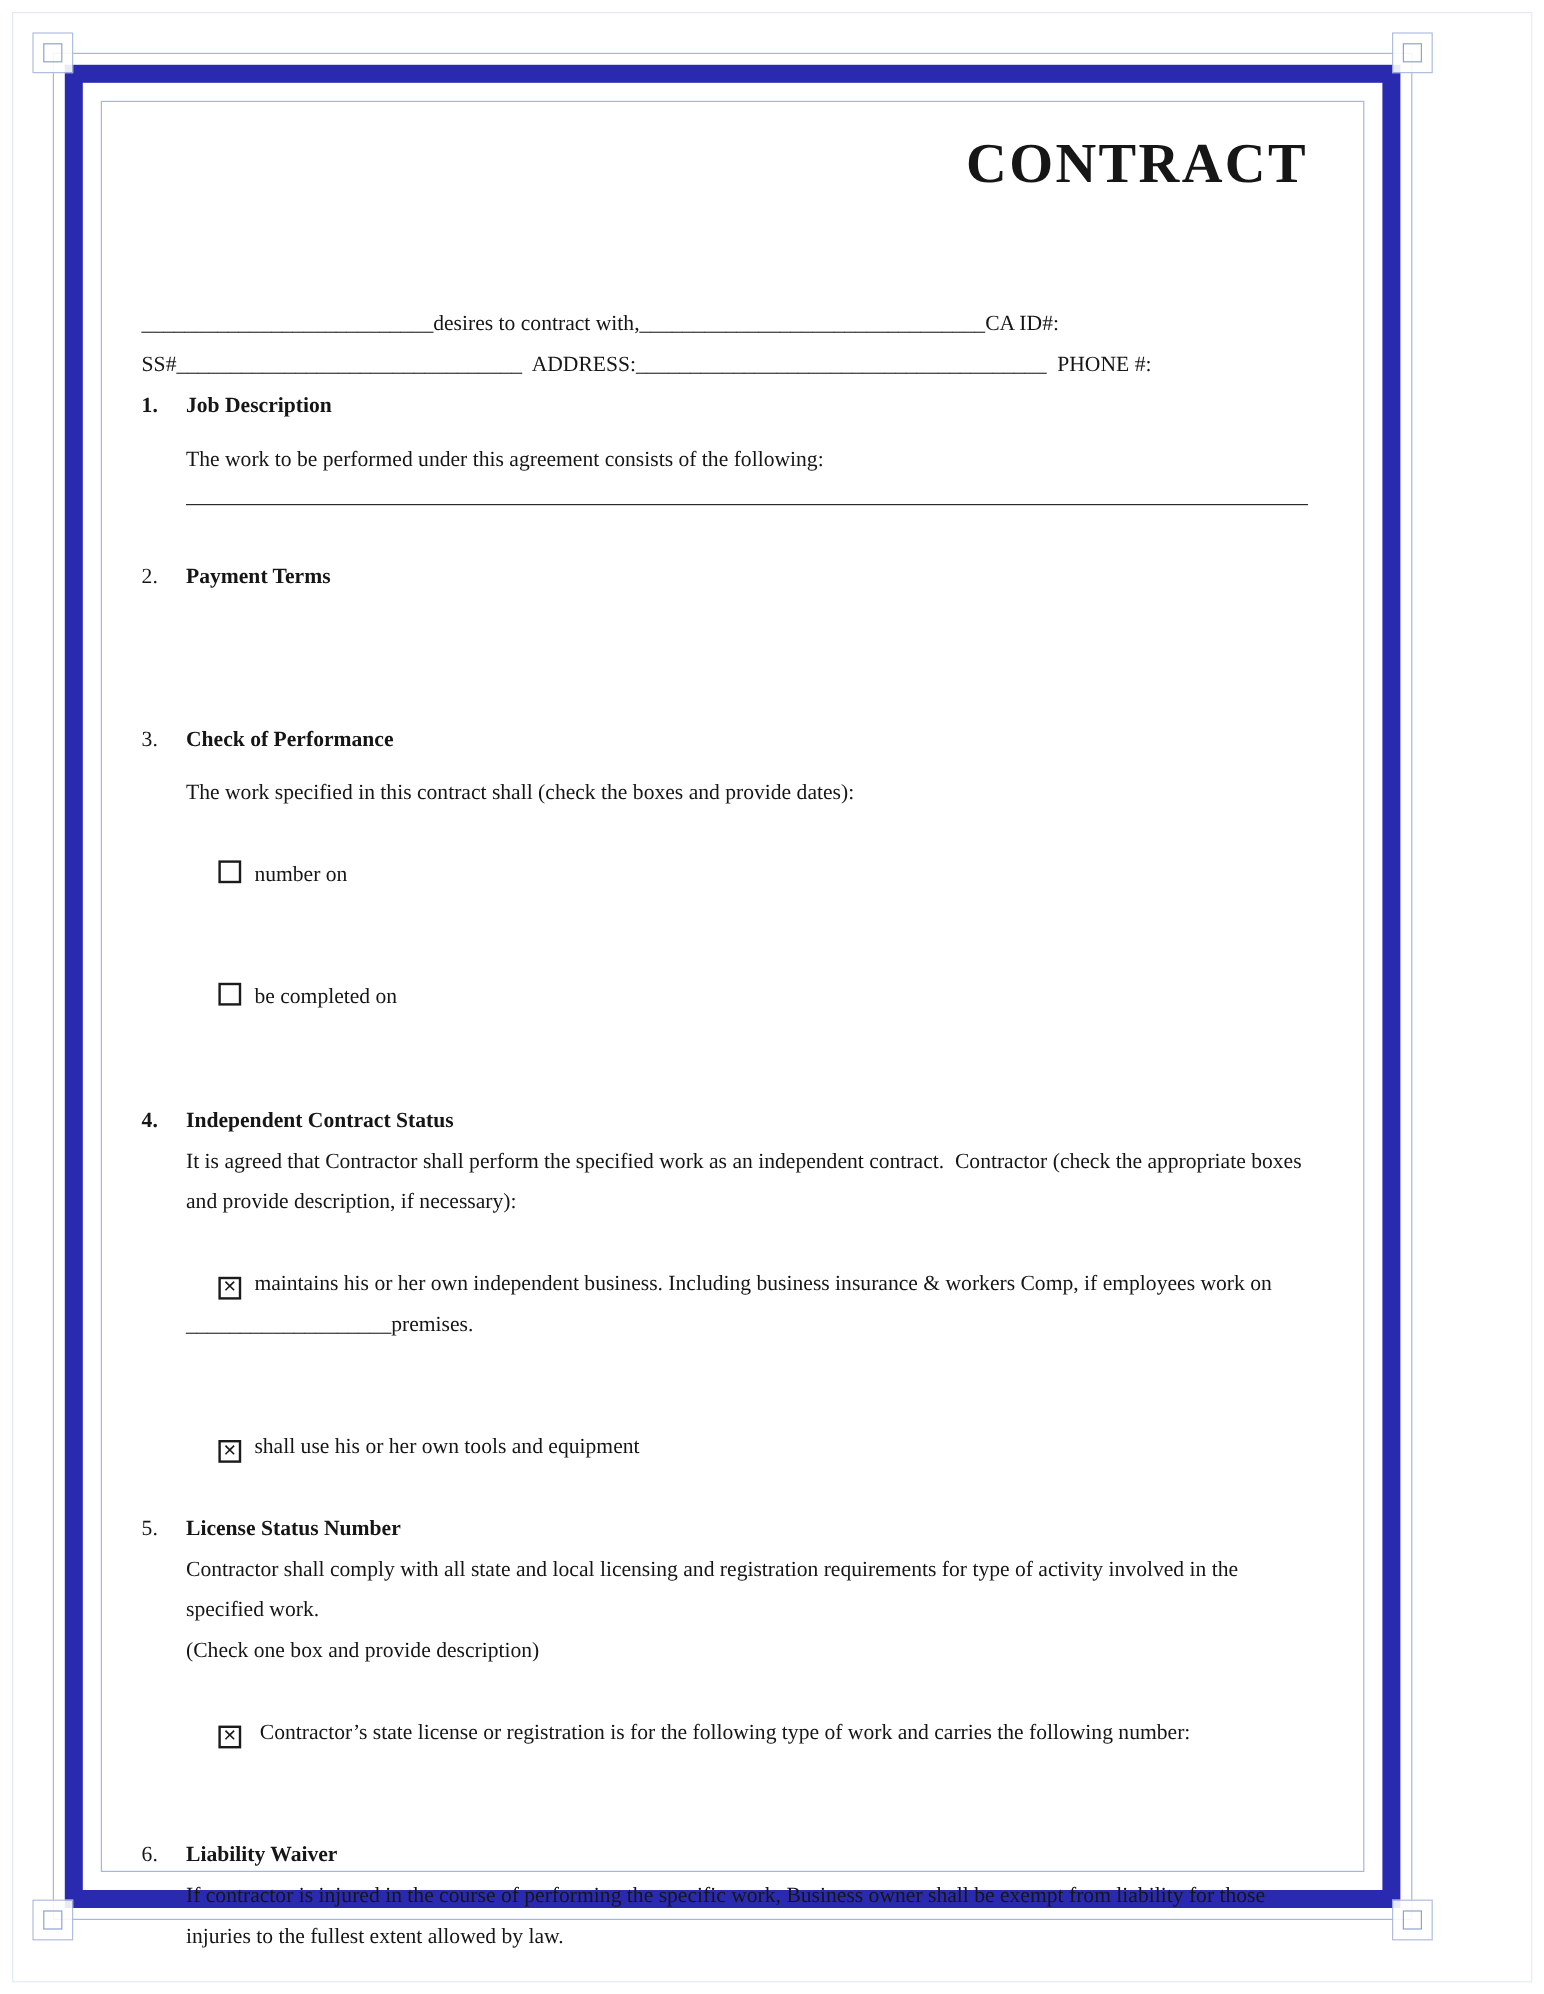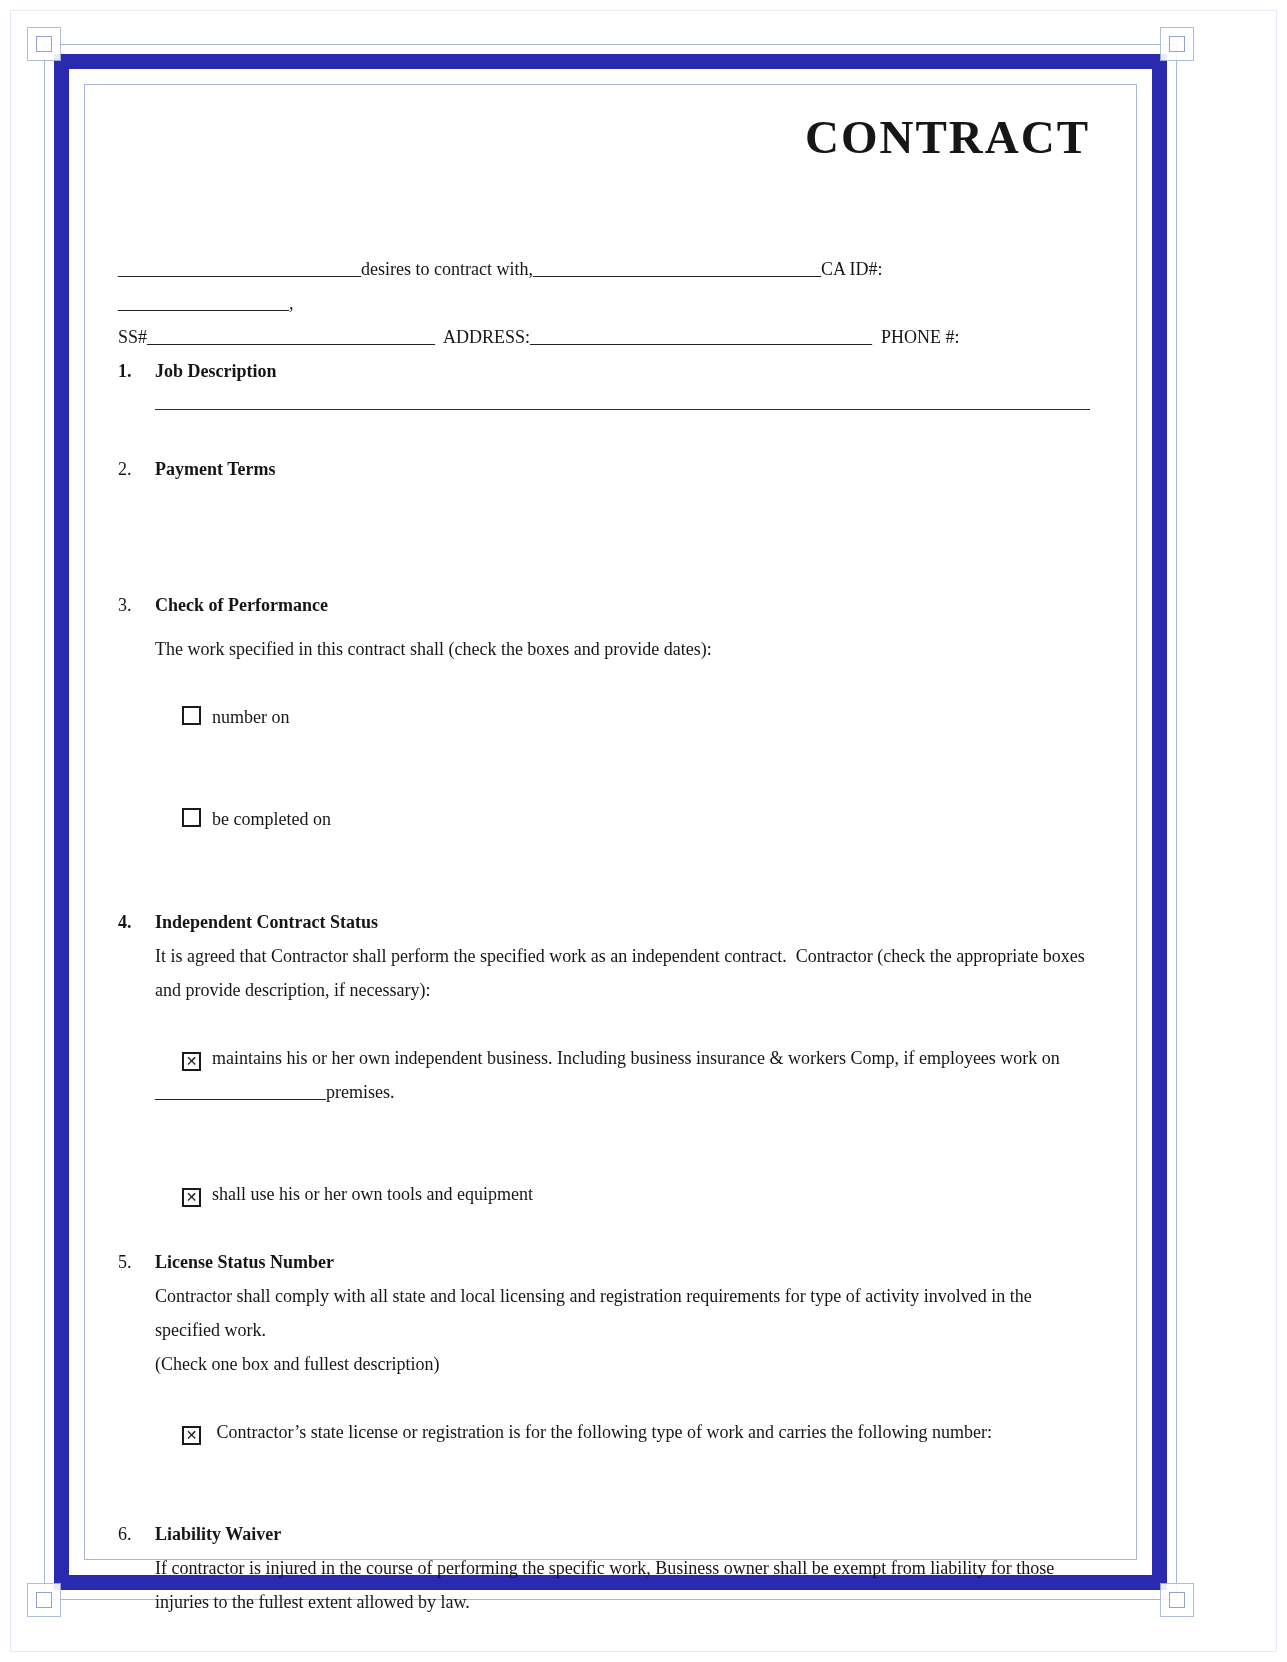--- a/index.html
+++ b/index.html
@@ -67,28 +67,28 @@
 <div class="corner tl"></div>
 <div class="corner tr"></div>
 <div class="corner bl"></div>
 <div class="corner br"></div>
 
 <div class="content">
 
   <h1 class="title">CONTRACT</h1>
 
   <p class="intro">___________________________desires to contract with,________________________________CA ID#:</p>
-  <p>___________________,</p>
   <p>SS#________________________________  ADDRESS:______________________________________  PHONE #:</p>
 
   <div class="section sec-1">
     <div class="sec-head">
       <span class="num bold">1.</span>
       <span class="head">Job Description</span>
     </div>
+    <p class="body">The work to be performed under this agreement consists of the following:</p>
     <div class="rule"></div>
   </div>
 
   <div class="section sec-2">
     <div class="sec-head">
       <span class="num">2.</span>
       <span class="head">Payment Terms</span>
     </div>
   </div>
 
@@ -119,21 +119,21 @@
       <span class="checkbox"><span class="mark">✕</span></span><span>shall use his or her own tools and equipment</span>
     </p>
   </div>
 
   <div class="section sec-5">
     <div class="sec-head">
       <span class="num">5.</span>
       <span class="head">License Status Number</span>
     </div>
     <p class="body">Contractor shall comply with all state and local licensing and registration requirements for type of activity involved in the specified work.</p>
-    <p class="note">(Check one box and fullest description)</p>
+    <p class="note">(Check one box and provide description)</p>
     <p class="check-item">
       <span class="checkbox"><span class="mark">✕</span></span><span> Contractor’s state license or registration is for the following type of work and carries the following number:</span>
     </p>
   </div>
 
   <div class="section sec-6">
     <div class="sec-head">
       <span class="num">6.</span>
       <span class="head">Liability Waiver</span>
     </div>

